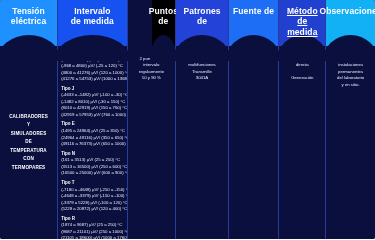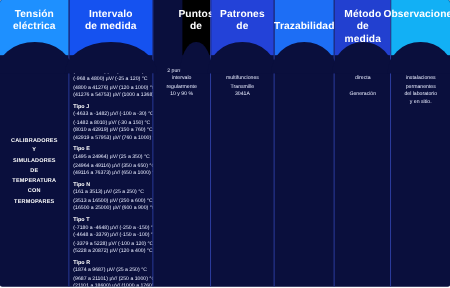--- a/index.html
+++ b/index.html
@@ -190,31 +190,30 @@
           <div>Calibrador</div>
           <div>multifunciones</div>
           <div>Transmille</div>
           <div>3041A</div>
         </div>
     </div>
 
     <div class="col" style="width:13.5%">
       <div class="col-head" id="h4" style="background: rgb(29, 110, 245);">
         <span class="htxt">
-          <br>
-          <span>Trazabilidad</span>
+          <span>Fuente de</span><br>
         </span>
       </div>
       <div class="col-body center midpad">
         <span>E-17 - ema/ CENAM</span>
       </div>
     </div>
 
     <div class="col" style="width:12.5%">
-      <div class="col-head" id="h5" style="background: rgb(34, 64, 208);">
+      <div class="col-head" id="h5" style="background: rgb(34, 64, 208); text-decoration: underline;">
         <span class="htxt">
           <span>Método</span><br>
           <span>de medida</span>
         </span>
       </div>
       <div class="col-body center midpad" id="metodoBody">
           <div>Comparación</div>
           <div>directa</div>
           <div>&nbsp;</div>
           <div>Generación</div>

